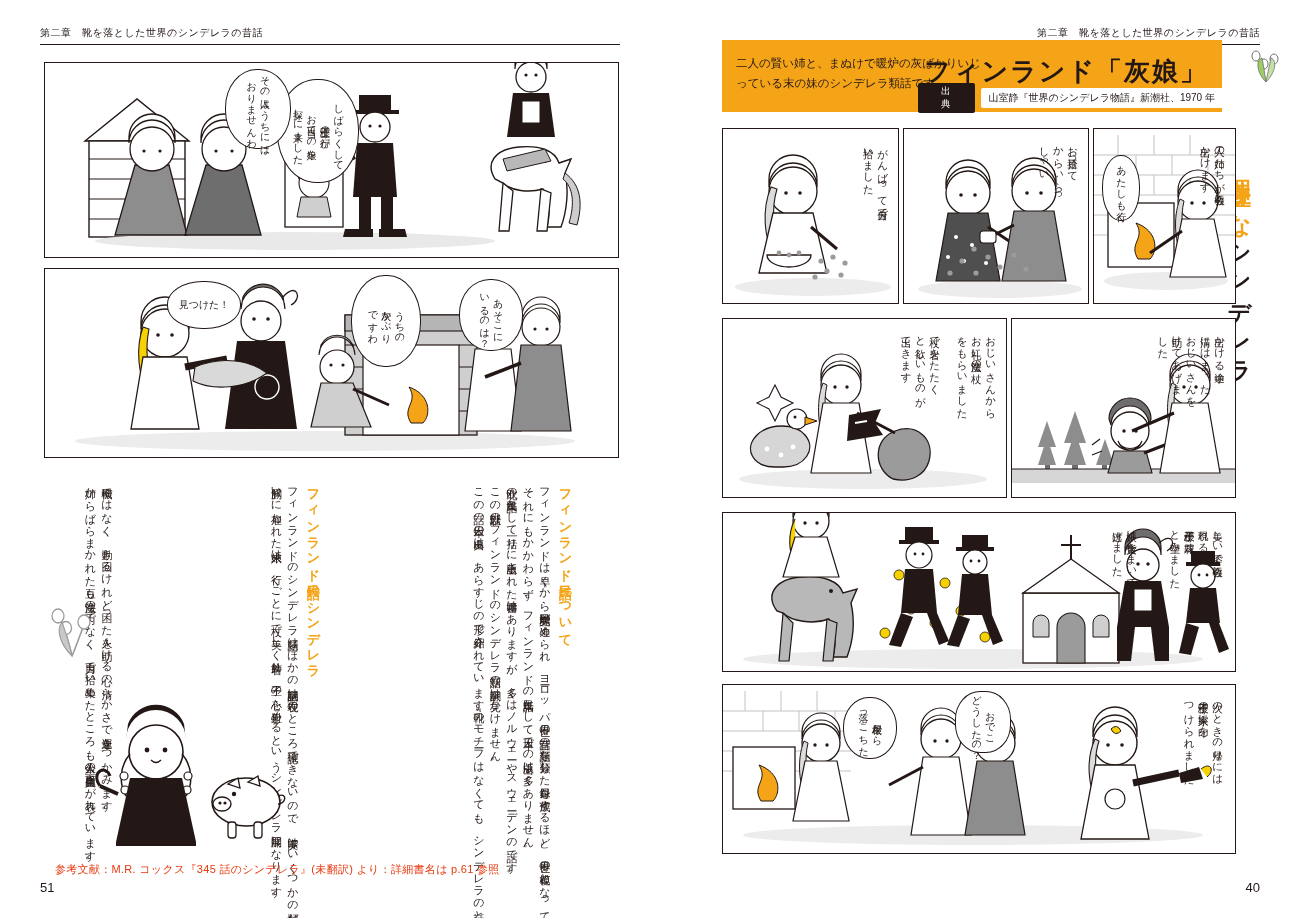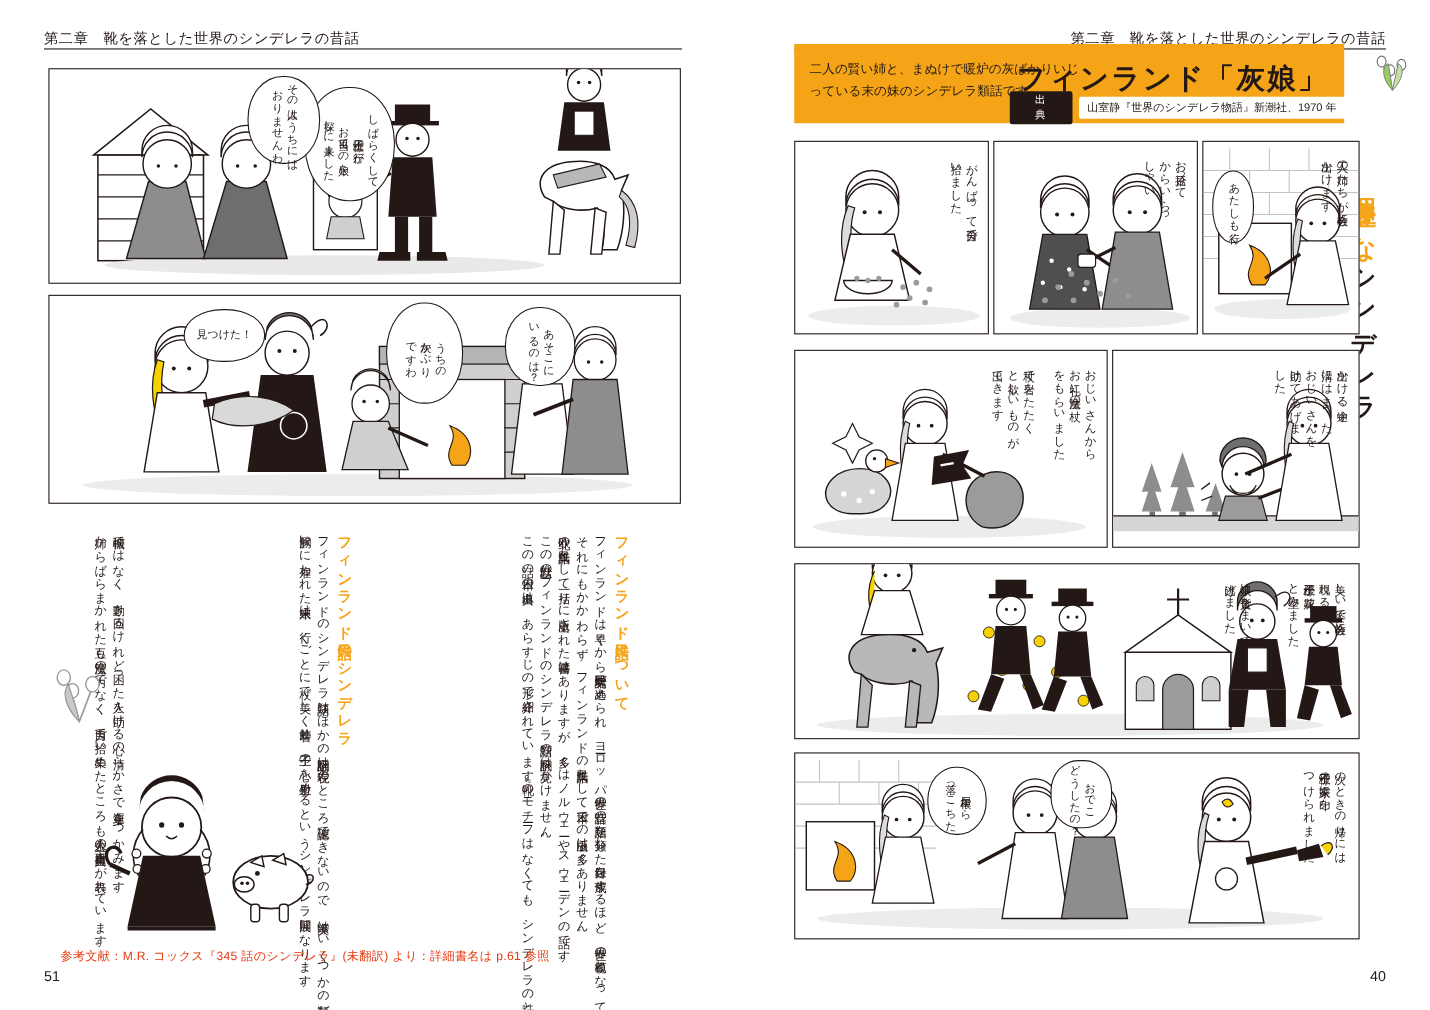--- a/index.html
+++ b/index.html
@@ -45,21 +45,21 @@
   .bubble .vtext {
     font-size: 10px;
     color: #231815;
   }
   .bubble-sq {
     border-radius: 6px;
   }
   
   .run-head {
     position: absolute;
-    font-size: 13px;
+    font-size: 10px;
     color: #231815;
     letter-spacing: .5px;
   }
   .rule {
     position: absolute;
     height: 1px;
     background: #231815;
   }
   .folio {
     position: absolute;

